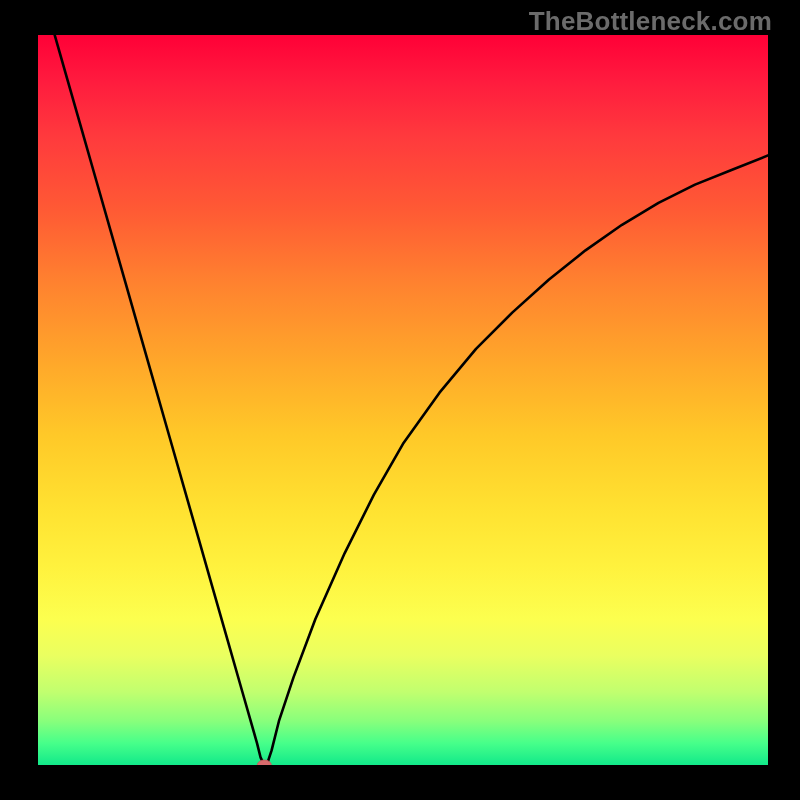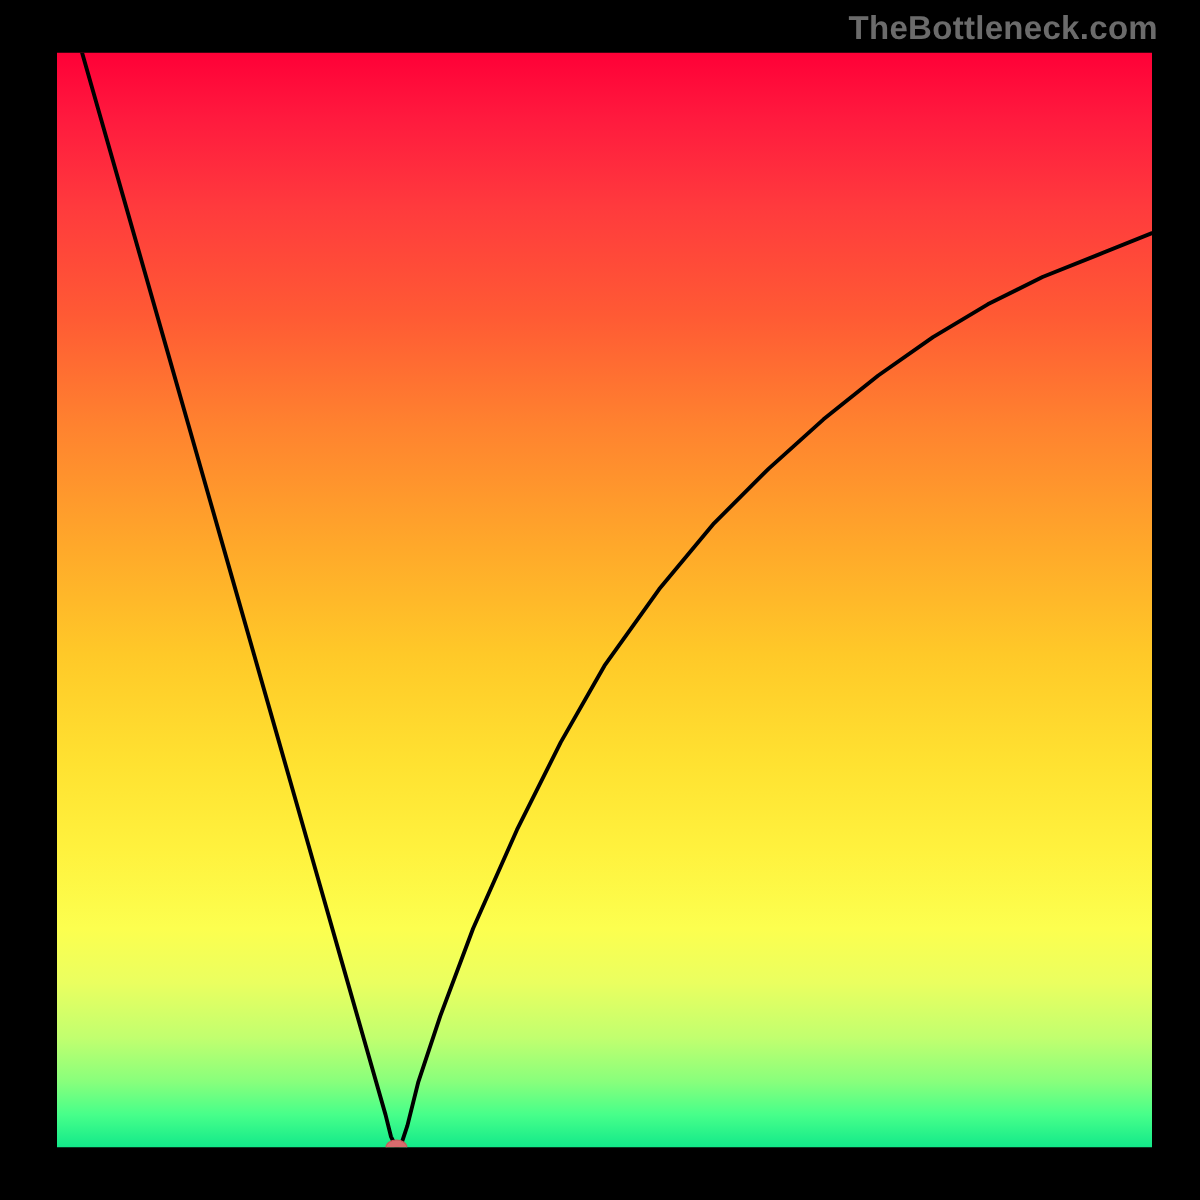--- a/index.html
+++ b/index.html
@@ -51,21 +51,21 @@
   }
   .curve-svg {
     position: absolute;
     inset: 0;
   }
   .watermark {
     position: absolute;
     top: 6px;
     right: 28px;
     color: #6b6b6b;
-    font-size: 22px;
+    font-size: 26px;
     font-weight: 600;
     letter-spacing: 0.2px;
     user-select: none;
   }
 </style>
 </head>
 <body>
 
 <div class="frame">
   <div class="watermark">TheBottleneck.com</div>

